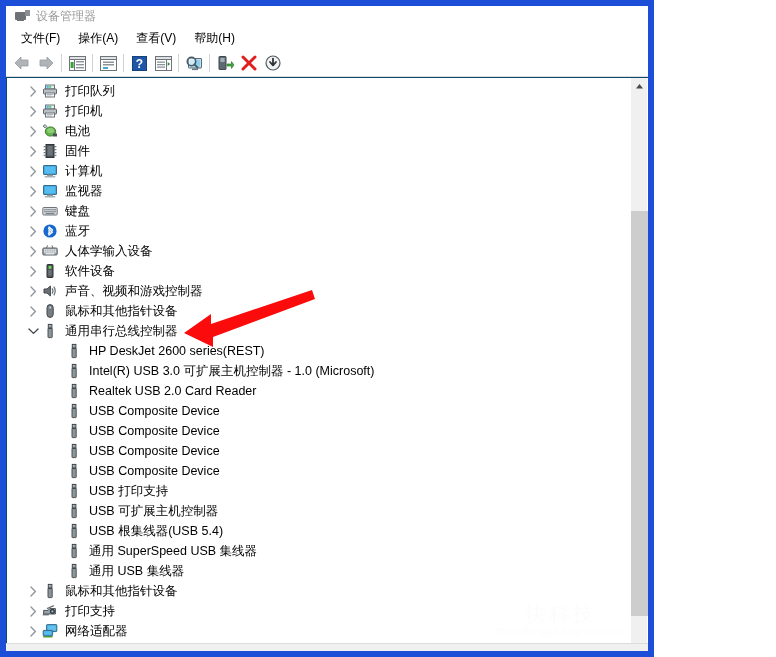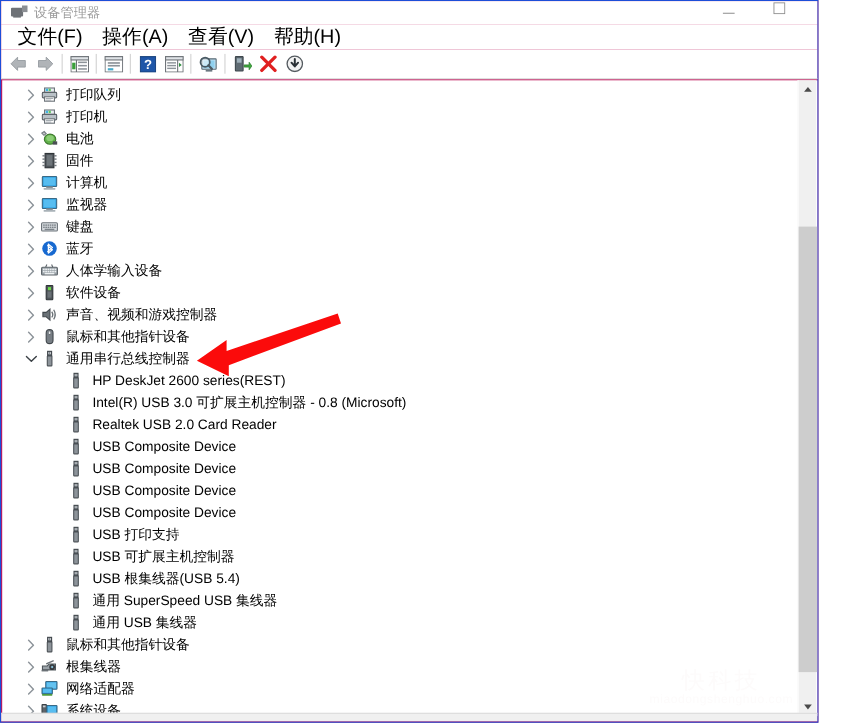--- a/index.html
+++ b/index.html
@@ -9,25 +9,25 @@
   }
   body {
     width: 776px;
     height: 657px;
     overflow: hidden;
     font-family: "Liberation Sans", "DejaVu Sans", sans-serif;
     -webkit-font-smoothing: antialiased;
   }
   .window {
     position: relative;
-    width: 744px;
+    width: 654px;
     height: 657px;
-    background: #be185d;
+    background: #0c4a6e;
     box-sizing: border-box;
-    border: 1px solid #1d4ed8;
+    border: 6px solid #1d4ed8;
     overflow: hidden;
   }
 
   
   .titlebar {
     position: absolute;
     left: 0; top: 0;
     width: 776px;
     height: 21px;
     background: #ffffff;
@@ -86,21 +86,21 @@
     left: 0; top: 21px;
     width: 776px;
     height: 23px;
     background: #ffffff;
     display: flex;
     align-items: center;
     padding-left: 6px;
     box-sizing: border-box;
   }
   .menu-item {
-    font-size: 18px;
+    font-size: 12px;
     color: #000000;
     padding: 2px 9px 3px 9px;
     white-space: nowrap;
     line-height: 16px;
   }
 
   
   .toolbar {
     position: absolute;
     left: 0; top: 44px;
@@ -632,21 +632,21 @@
         </div>
         <div class="row depth2">
           <span class="row-icon">
             <svg class="ico" viewBox="0 0 16 16">
               <rect x="6" y="5.4" width="4.2" height="9.2" rx="0.6" fill="#8d949a" stroke="#4c5257"></rect>
               <rect x="6.3" y="1.4" width="3.6" height="4" fill="#6e757b" stroke="#41474c"></rect>
               <rect x="6.9" y="2.2" width="0.9" height="1.5" fill="#d7dade"></rect>
               <rect x="8.4" y="2.2" width="0.9" height="1.5" fill="#d7dade"></rect>
             </svg>
           </span>
-          <span class="row-label">Intel(R) USB 3.0 可扩展主机控制器 - 0.8 (Microsoft)</span>
+          <span class="row-label">Intel(R) USB 3.0 可扩展主机控制器 - 1.0 (Microsoft)</span>
         </div>
         <div class="row depth2">
           <span class="row-icon">
             <svg class="ico" viewBox="0 0 16 16">
               <rect x="6" y="5.4" width="4.2" height="9.2" rx="0.6" fill="#8d949a" stroke="#4c5257"></rect>
               <rect x="6.3" y="1.4" width="3.6" height="4" fill="#6e757b" stroke="#41474c"></rect>
               <rect x="6.9" y="2.2" width="0.9" height="1.5" fill="#d7dade"></rect>
               <rect x="8.4" y="2.2" width="0.9" height="1.5" fill="#d7dade"></rect>
             </svg>
           </span>
@@ -775,21 +775,21 @@
           </span>
           <span class="row-icon">
             <svg class="ico" viewBox="0 0 16 16">
               <path d="M1.6 11 L1.6 7.4 L6 7.4 L7.6 5.6 L13.4 5.6 L13.4 11 Z" fill="#9aa2a8" stroke="#4f565b"></path>
               <circle cx="10.4" cy="8.4" r="2.1" fill="#4d5358" stroke="#2f3438"></circle>
               <circle cx="10.4" cy="8.4" r="0.9" fill="#8fd0ee"></circle>
               <path d="M5 5.6 L11.8 2.6" stroke="#6a7176" stroke-width="1.2"></path>
               <rect x="0.8" y="11" width="6" height="1.4" fill="#6a7176"></rect>
             </svg>
           </span>
-          <span class="row-label">根集线器</span>
+          <span class="row-label">打印支持</span>
         </div>
         <div class="row depth1">
           <span class="chev">
             <svg width="8" height="11" viewBox="0 0 8 11">
               <path d="M2 1 L6.4 5.5 L2 10" fill="none" stroke="#8d949a" stroke-width="1.3" stroke-linecap="round" stroke-linejoin="round"></path>
             </svg>
           </span>
           <span class="row-icon">
             <svg class="ico" viewBox="0 0 16 16">
               <rect x="4.6" y="1.6" width="10.2" height="7" rx="0.6" fill="#3aa4e2" stroke="#3a6a86"></rect>

